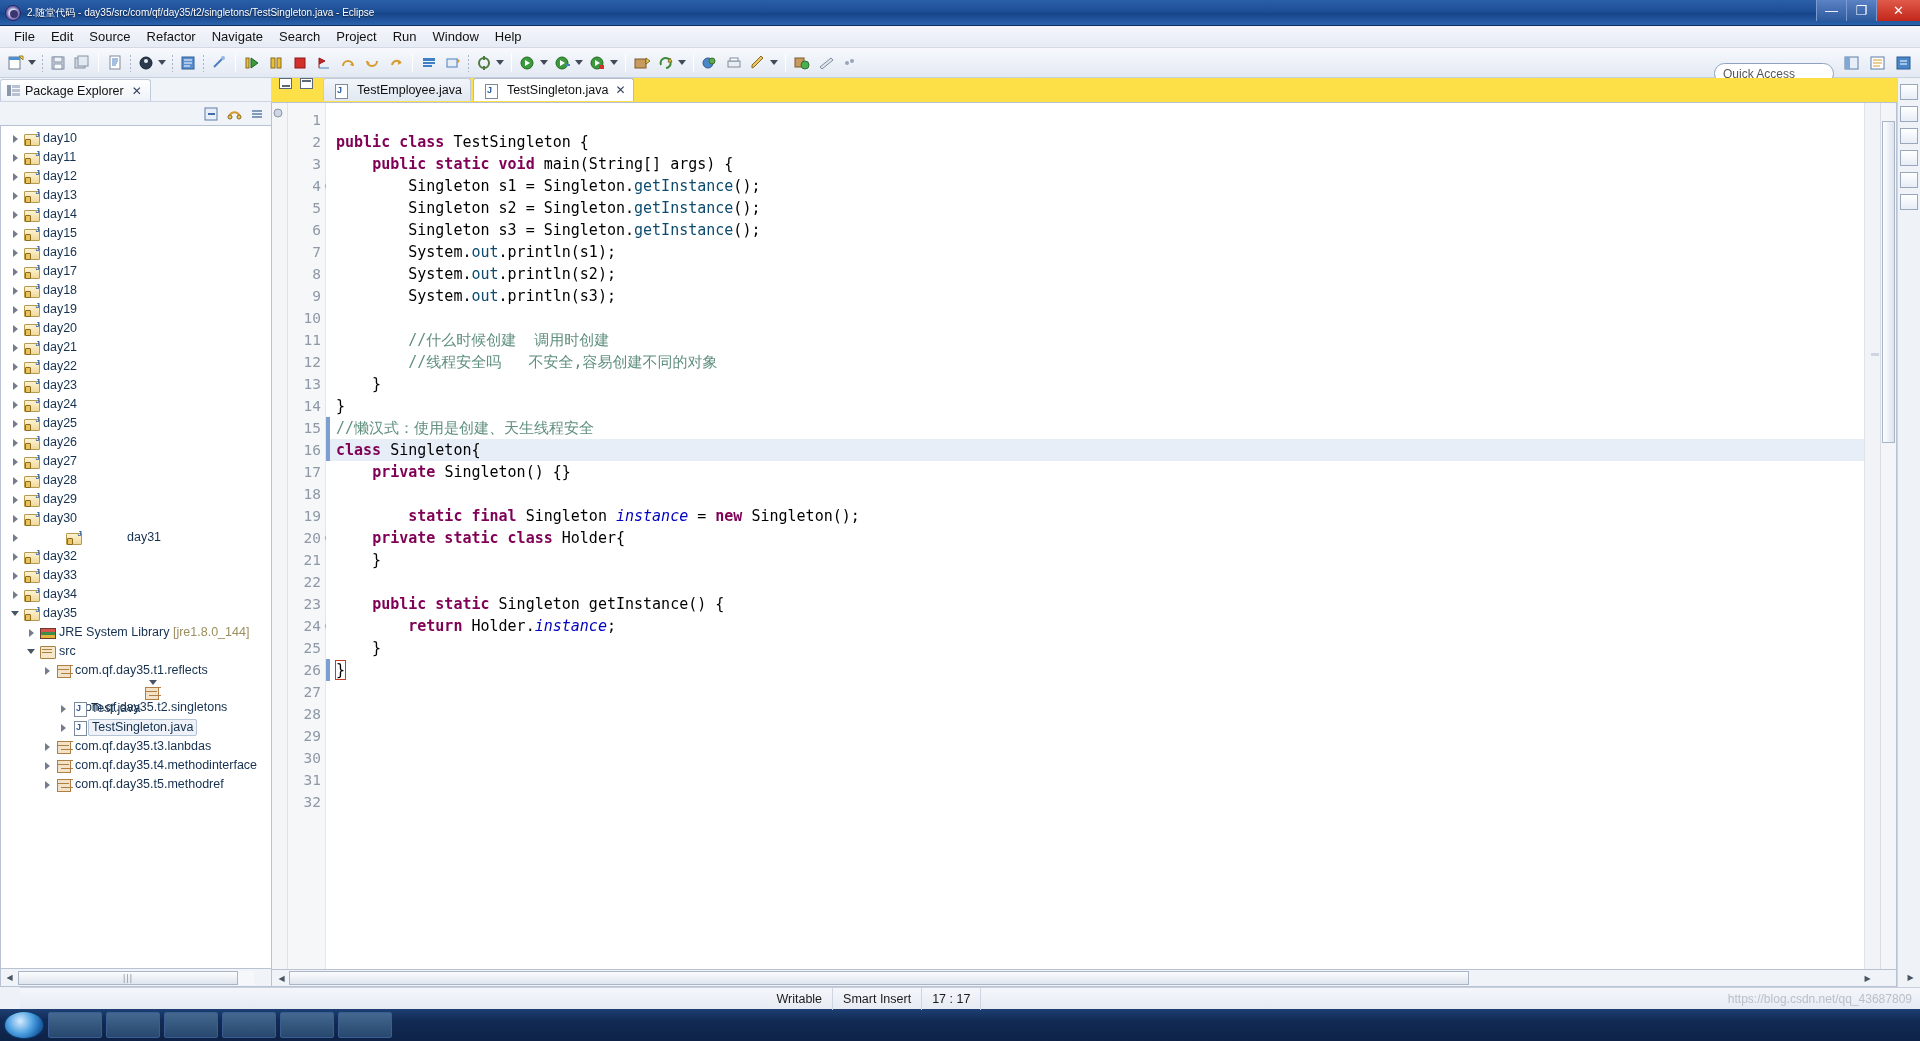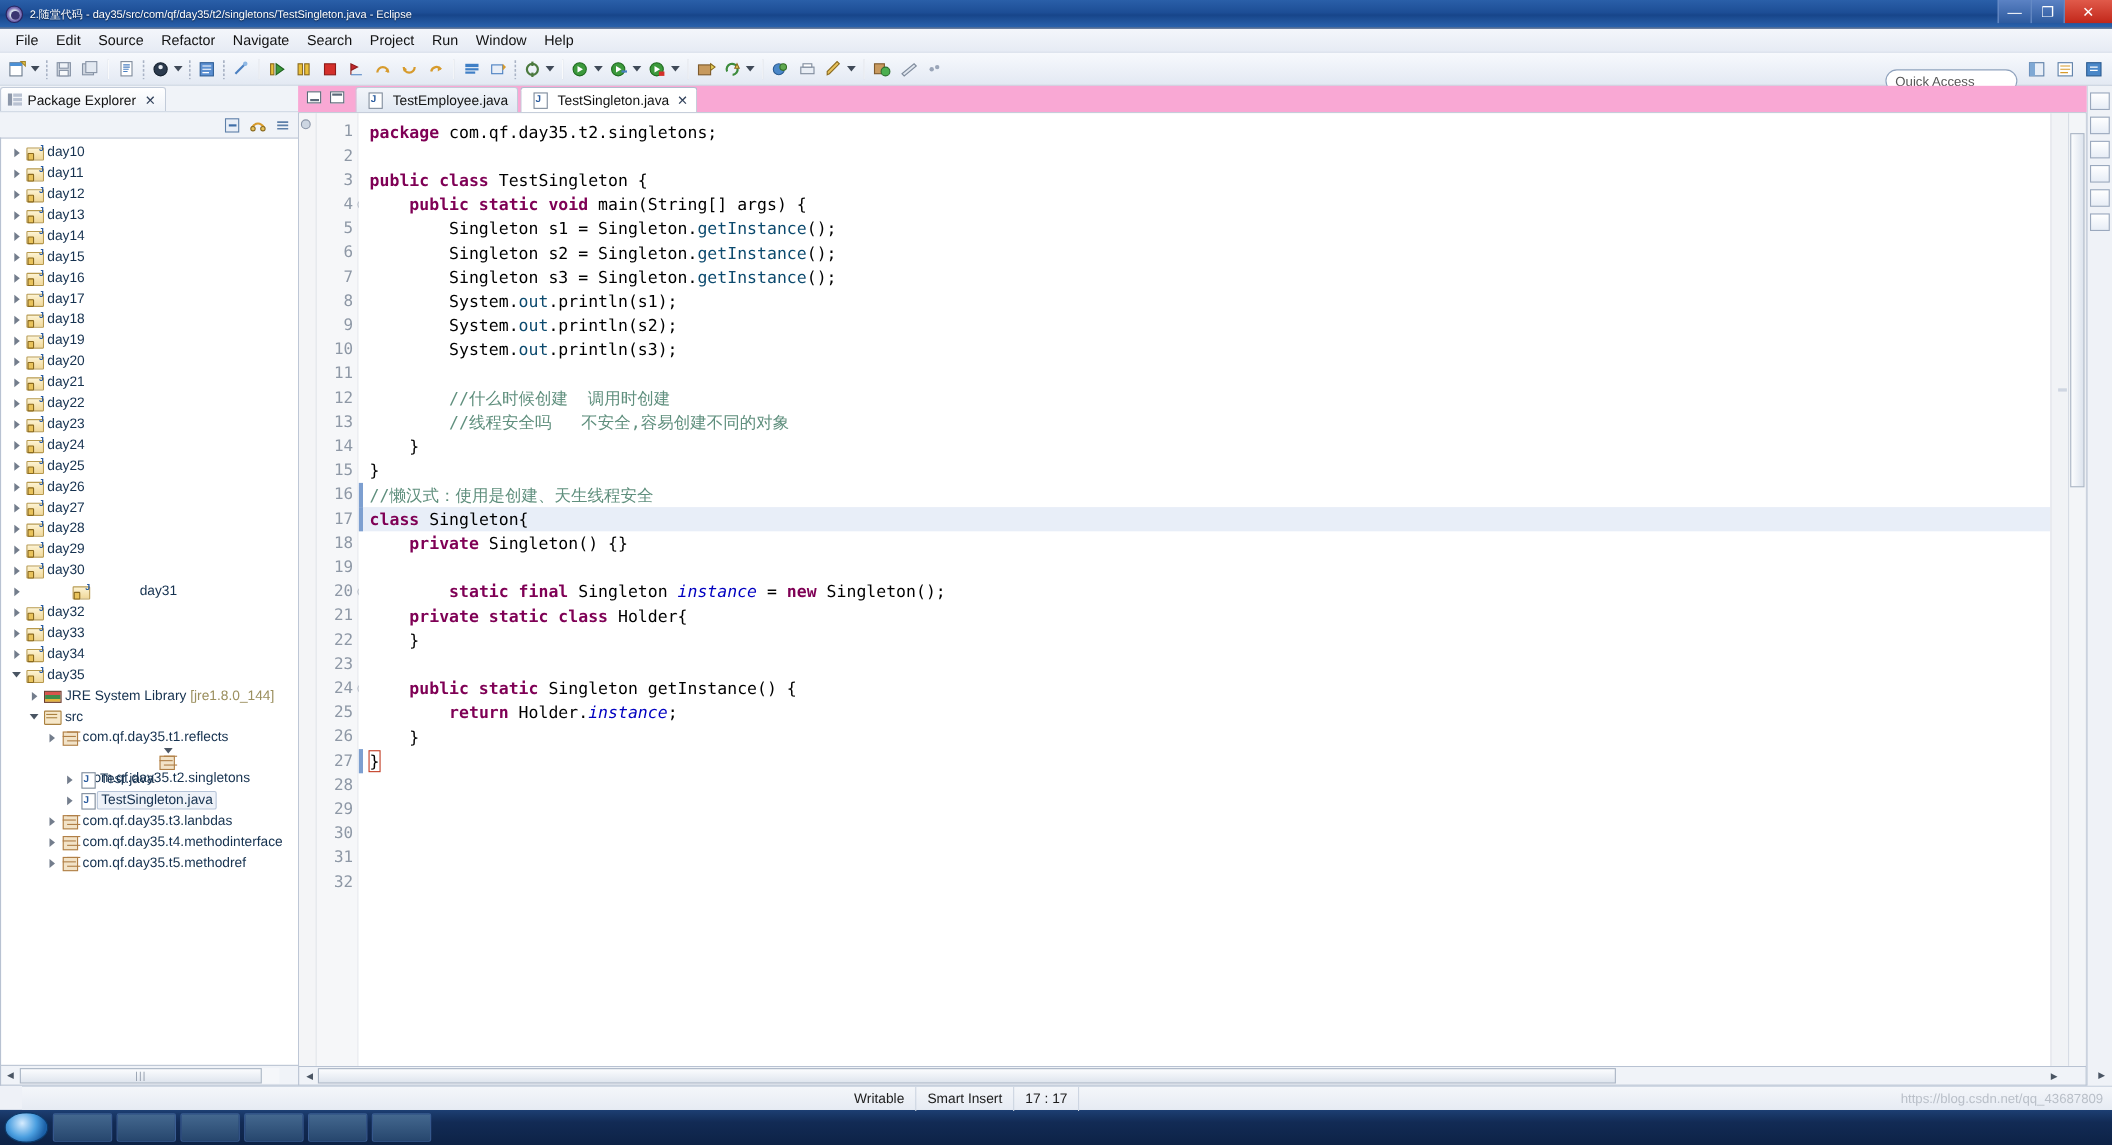--- a/index.html
+++ b/index.html
@@ -294,23 +294,23 @@
     position: absolute;
   }
 
   
   .right-pane {
     flex: 1; display: flex; flex-direction: column; min-width: 0;
     background: #f0f3f8;
   }
   .ed-tabrow {
     height: 24px;
-    display: flex; align-items: center;
-    position: relative;
-    background: #f9a8d4;
+    display: flex; align-items: flex-start;
+    position: relative;
+    background: #fde047;
   }
   .ed-minmax {
     display: flex; align-items: center; gap: 8px;
     padding: 0 10px 3px 8px;
   }
   .mm-btn { width: 13px; height: 11px; border: 1px solid #5a6878; position: relative; background: #fff; }
   .mm-btn.min::after { content:""; position:absolute; left:2px; bottom:1px; width:8px; height:2px; background:#5a6878; }
   .mm-btn.max::after { content:""; position:absolute; left:1px; top:1px; right:1px; height:2px; background:#5a6878; }
   .ed-tab {
     height: 23px;
@@ -1138,21 +1138,20 @@
             <div class="gnum">25</div>
             <div class="gnum">26</div>
             <div class="gnum">27</div>
             <div class="gnum">28</div>
             <div class="gnum">29</div>
             <div class="gnum">30</div>
             <div class="gnum">31</div>
             <div class="gnum">32</div>
           </div>
         <div class="code-area" id="code">
-            <div class="cline"><span class="kw">package </span><span>com.qf.day35.t2.singletons;</span></div>
             <div class="cline"></div>
             <div class="cline"><span class="kw">public class </span><span>TestSingleton {</span></div>
             <div class="cline"><span>    </span><span class="kw">public static void </span><span>main(String[] args) {</span></div>
             <div class="cline"><span>        Singleton s1 = Singleton.</span><span class="stat">getInstance</span><span>();</span></div>
             <div class="cline"><span>        Singleton s2 = Singleton.</span><span class="stat">getInstance</span><span>();</span></div>
             <div class="cline"><span>        Singleton s3 = Singleton.</span><span class="stat">getInstance</span><span>();</span></div>
             <div class="cline"><span>        System.</span><span class="stat">out</span><span>.println(s1);</span></div>
             <div class="cline"><span>        System.</span><span class="stat">out</span><span>.println(s2);</span></div>
             <div class="cline"><span>        System.</span><span class="stat">out</span><span>.println(s3);</span></div>
             <div class="cline"></div>

